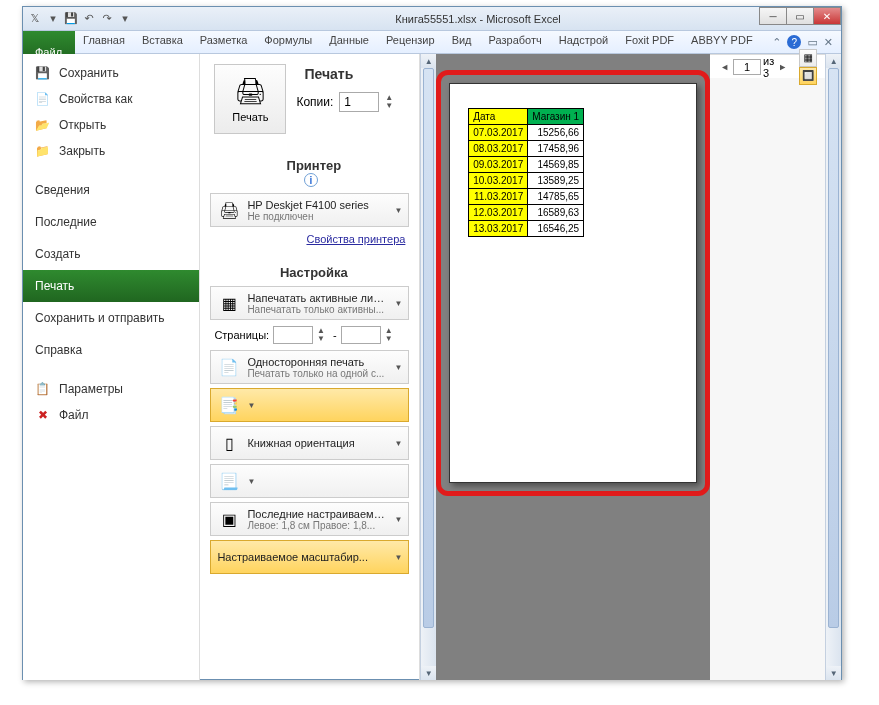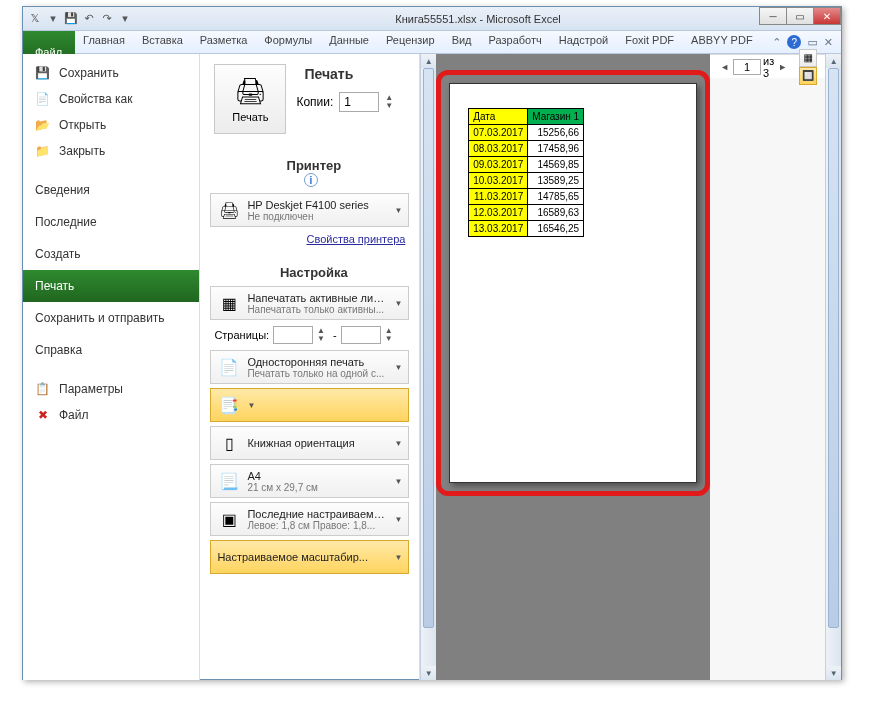--- a/index.html
+++ b/index.html
@@ -239,24 +239,20 @@
       <div class="setting-box">
         <span class="sb-ico">▯</span>
         <div class="sb-text">
           <div class="sb-main">Книжная ориентация</div>
         </div>
         <span class="caret">▼</span>
       </div>
 
       <div class="setting-box">
         <span class="sb-ico">📃</span>
-        <div class="sb-text">
-          <div class="sb-main">A4</div>
-          <div class="sb-sub">21 см x 29,7 см</div>
-        </div>
         <span class="caret">▼</span>
       </div>
 
       <div class="setting-box">
         <span class="sb-ico">▣</span>
         <div class="sb-text">
           <div class="sb-main">Последние настраиваемые ...</div>
           <div class="sb-sub">Левое: 1,8 см   Правое: 1,8...</div>
         </div>
         <span class="caret">▼</span>

